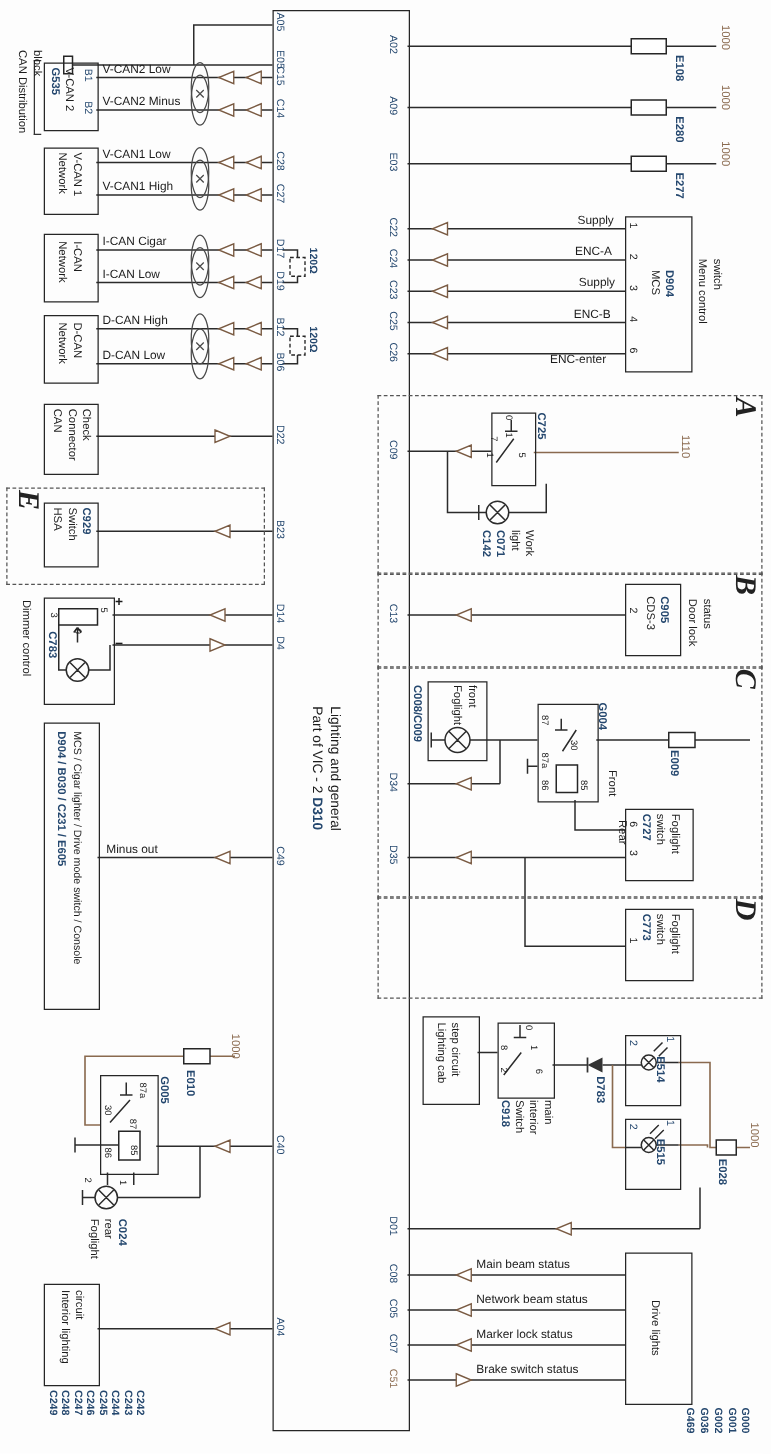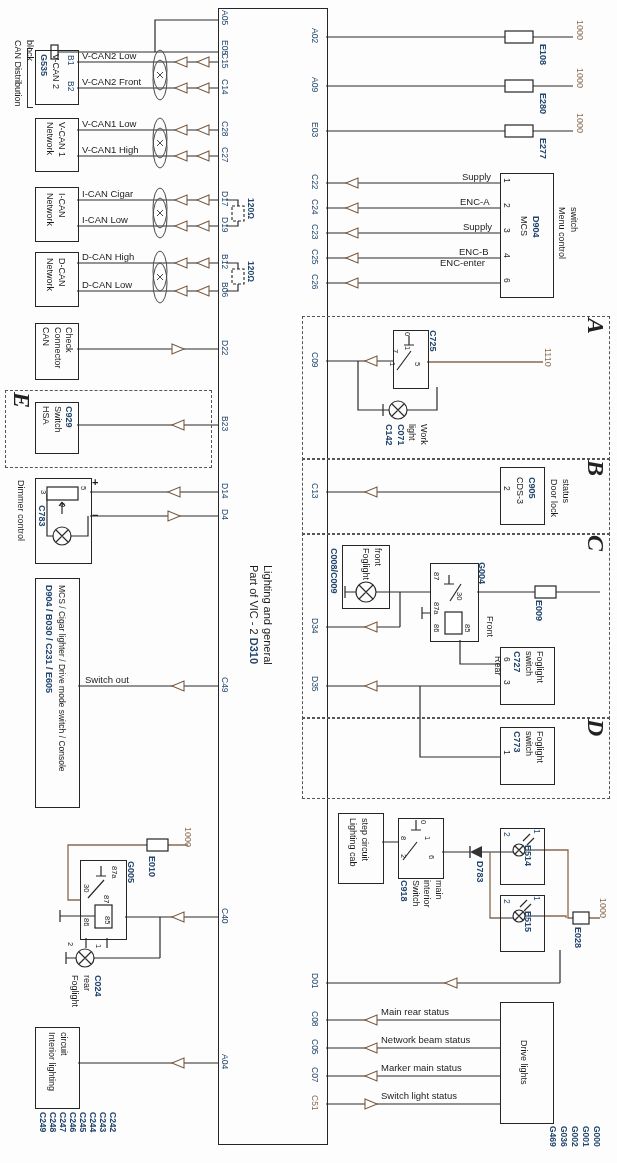--- a/index.html
+++ b/index.html
@@ -224,21 +224,21 @@
   <span class="v">Network</span>
   <span class="v">D-CAN</span>
 </div>
 <div class="abs cols" style="left:41px;top:327px">
   <span class="v">CAN</span>
   <span class="v">Connector</span>
   <span class="v">Check</span>
 </div>
 
 <span class="abs h wl" style="left:82px;top:50px">V-CAN2 Low</span>
-<span class="abs h wl" style="left:82px;top:76px">V-CAN2 Front</span>
+<span class="abs h wl" style="left:82px;top:76px">V-CAN2 Minus</span>
 <span class="abs h wl" style="left:82px;top:118px">V-CAN1 Low</span>
 <span class="abs h wl" style="left:82px;top:144px">V-CAN1 High</span>
 <span class="abs h wl" style="left:82px;top:188px">I-CAN Cigar</span>
 <span class="abs h wl" style="left:82px;top:214px">I-CAN Low</span>
 <span class="abs h wl" style="left:82px;top:251px">D-CAN High</span>
 <span class="abs h wl" style="left:82px;top:279px">D-CAN Low</span>
 <span class="abs v b n pin" style="left:246px;top:198px">120Ω</span>
 <span class="abs v b n pin" style="left:246px;top:261px">120Ω</span>
 
 <span class="abs v big" style="left:8px;top:392px">E</span>
@@ -253,34 +253,34 @@
 <span class="abs v tiny" style="left:39px;top:490px">3</span>
 <span class="abs v tiny" style="left:79px;top:486px">5</span>
 <span class="abs v tiny" style="left:58px;top:503px">9</span>
 <span class="abs h b" style="left:92px;top:476px;font-size:11px">+</span>
 <span class="abs h b" style="left:92px;top:509px;font-size:11px">−</span>
 
 <div class="abs cols" style="left:44px;top:585px;gap:4px">
   <span class="v b n">D904 / B030 / C231 / E605</span>
   <span class="v" style="font-size:8.5px">MCS / Cigar lighter / Drive mode switch / Console</span>
 </div>
-<span class="abs h wl" style="left:85px;top:674px">Switch out</span>
+<span class="abs h wl" style="left:85px;top:674px">Minus out</span>
 
 <span class="abs v b n" style="left:538px;top:44px">E108</span>
 <span class="abs v br" style="left:575px;top:20px">1000</span>
 <span class="abs v b n" style="left:538px;top:93px">E280</span>
 <span class="abs v br" style="left:575px;top:68px">1000</span>
 <span class="abs v b n" style="left:538px;top:138px">E277</span>
 <span class="abs v br" style="left:575px;top:113px">1000</span>
 
 <span class="abs h wl" style="left:462px;top:171px">Supply</span>
 <span class="abs h wl" style="left:460px;top:196px">ENC-A</span>
 <span class="abs h wl" style="left:463px;top:221px">Supply</span>
 <span class="abs h wl" style="left:459px;top:246px">ENC-B</span>
-<span class="abs h wl" style="left:440px;top:257px">ENC-enter</span>
+<span class="abs h wl" style="left:440px;top:282px">ENC-enter</span>
 <span class="abs v pin" style="left:502px;top:178px">1</span>
 <span class="abs v pin" style="left:502px;top:203px">2</span>
 <span class="abs v pin" style="left:502px;top:228px">3</span>
 <span class="abs v pin" style="left:502px;top:253px">4</span>
 <span class="abs v pin" style="left:502px;top:278px">6</span>
 <div class="abs cols" style="left:519px;top:216px">
   <span class="v">MCS</span>
   <span class="v b n">D904</span>
 </div>
 <div class="abs cols" style="left:557px;top:207px">
@@ -394,23 +394,23 @@
 <span class="abs v b n pin" style="left:38px;top:1112px">C249</span>
 <span class="abs v b n pin" style="left:48px;top:1112px">C248</span>
 <span class="abs v b n pin" style="left:58px;top:1112px">C247</span>
 <span class="abs v b n pin" style="left:68px;top:1112px">C246</span>
 <span class="abs v b n pin" style="left:78px;top:1112px">C245</span>
 <span class="abs v b n pin" style="left:88px;top:1112px">C244</span>
 <span class="abs v b n pin" style="left:98px;top:1112px">C243</span>
 <span class="abs v b n pin" style="left:108px;top:1112px">C242</span>
 
 <span class="abs v" style="left:519px;top:1040px">Drive lights</span>
-<span class="abs h wl" style="left:381px;top:1006px">Main rear status</span>
+<span class="abs h wl" style="left:381px;top:1006px">Main beam status</span>
 <span class="abs h wl" style="left:381px;top:1034px">Network beam status</span>
-<span class="abs h wl" style="left:381px;top:1062px">Marker main status</span>
-<span class="abs h wl" style="left:381px;top:1090px">Switch light status</span>
+<span class="abs h wl" style="left:381px;top:1062px">Marker lock status</span>
+<span class="abs h wl" style="left:381px;top:1090px">Brake switch status</span>
 <span class="abs v b n pin" style="left:548px;top:1126px">G469</span>
 <span class="abs v b n pin" style="left:559px;top:1126px">G036</span>
 <span class="abs v b n pin" style="left:570px;top:1126px">G002</span>
 <span class="abs v b n pin" style="left:581px;top:1126px">G001</span>
 <span class="abs v b n pin" style="left:592px;top:1126px">G000</span>
 
 </div>
 
 </body></html>

